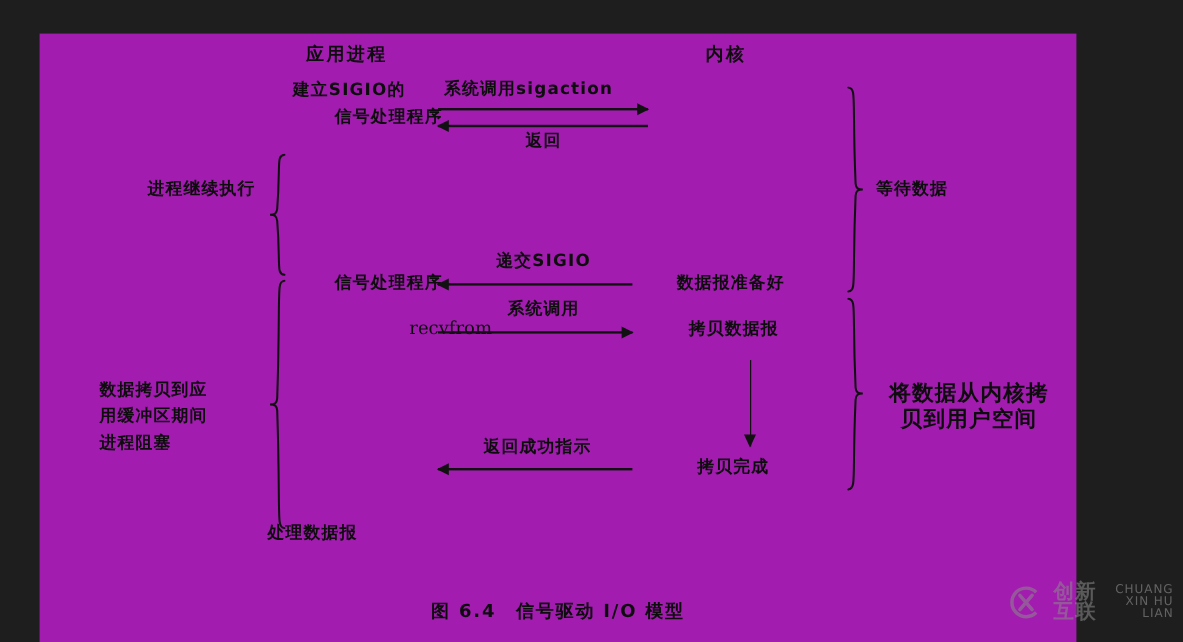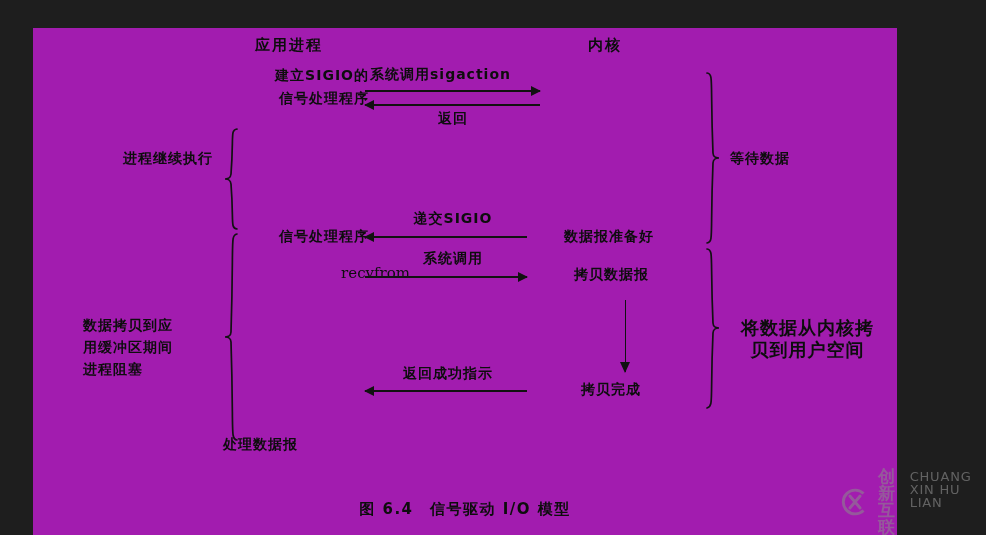--- a/index.html
+++ b/index.html
@@ -93,37 +93,38 @@
     margin-right:6px;
     flex:0 0 auto;
   }
   #wm .wmtxt{display:flex;flex-direction:row;justify-content:center;}
   #wm .wmcn{
     font-size:17px;font-weight:bold;color:#8c8c8c;
     letter-spacing:1px;line-height:1;
     font-family:"DejaVu Sans","Liberation Sans",sans-serif;
   }
   #wm .wmen{
-    font-size:13px;color:#9a9a9a;letter-spacing:0.8px;
+    font-size:10px;color:#9a9a9a;letter-spacing:0.8px;
     margin-top:2px;line-height:1;
     font-family:"DejaVu Sans","Liberation Sans",sans-serif;
+    text-align:right;
   }
 </style>
 </head>
 <body>
 
 <div id="root">
 
   <div id="page">
 
     <div class="t hdr" style="left:222px;top:8px;width:120px;">应用进程</div>
 
     <div class="t hdr" style="left:555px;top:8px;width:80px;">内核</div>
 
-    <div class="t lbl multi rt" style="left:180px;top:38px;width:156px;">建立SIGIO的</div>
+    <div class="t lbl multi rt" style="left:180px;top:38px;width:156px;text-align:center;">建立SIGIO的</div>
     <div class="t lbl multi rt" style="left:180px;top:61px;width:156px;">信号处理程序</div>
 
     <div class="t lbl rt" style="left:180px;top:200px;width:156px;">信号处理程序</div>
 
     <div class="t serif rt" style="left:200px;top:236px;width:136px;font-size:15px;margin-left:41px;">recvfrom</div>
 
     <div class="t lbl" style="left:190px;top:408px;width:160px;">处理数据报</div>
 
     <div class="t lbl" style="left:531px;top:200px;width:150px;">数据报准备好</div>
 

